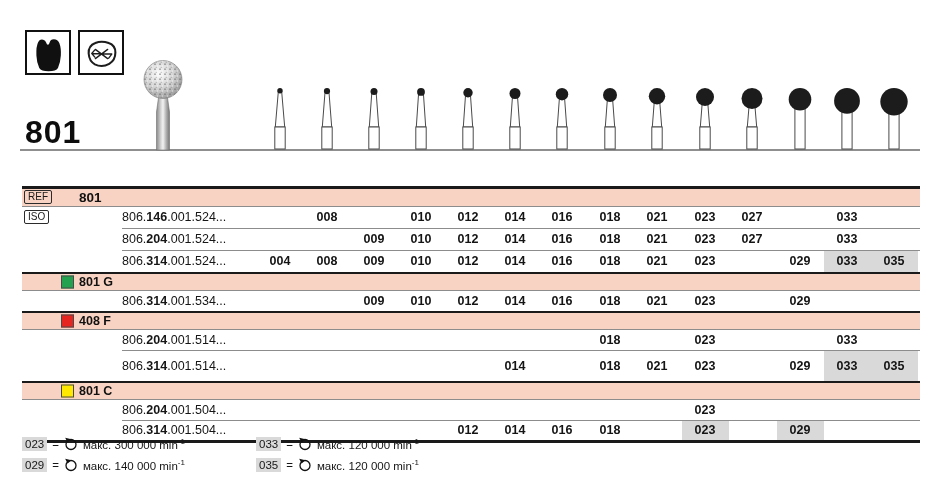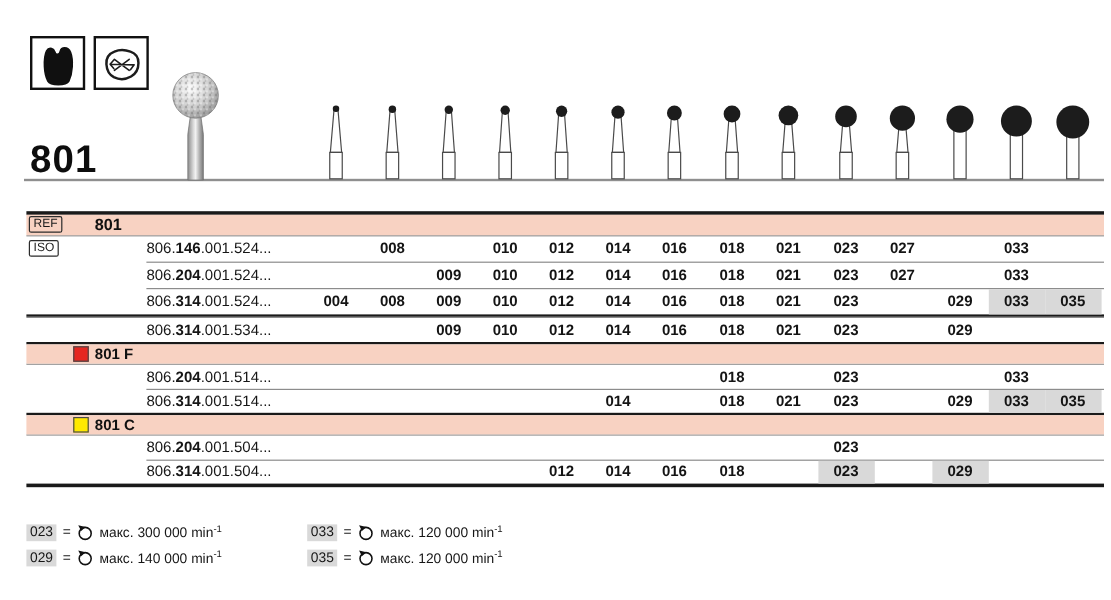--- a/index.html
+++ b/index.html
@@ -2,21 +2,21 @@
 <html><head>
 <meta charset="utf-8">
 <style>
   html,body{margin:0;padding:0;}
   body{width:926px;height:500px;background:#ffffff;font-family:"Liberation Sans",sans-serif;position:relative;overflow:hidden;color:#111;}
   .icon-box{position:absolute;top:30px;width:46px;height:45px;border:2px solid #111;box-sizing:border-box;background:#fff;display:flex;align-items:center;justify-content:center;}
   #product-number{position:absolute;left:25px;top:114px;font-size:32px;font-weight:bold;letter-spacing:1px;color:#0d0d0d;}
   #baseline{position:absolute;left:20px;top:149px;width:900px;height:2px;background:#8f8f8f;}
   #bur-photo{position:absolute;left:134px;top:58px;}
   #silhouettes{position:absolute;left:0;top:0;pointer-events:none;}
-  #table{position:absolute;left:22px;top:176px;width:898px;}
+  #table{position:absolute;left:22px;top:186px;width:898px;}
   .trow{position:relative;box-sizing:border-box;}
   .pink{background:#f8d2c2;}
   .sep-thick{height:2.5px;background:#1a1a1a;}
   .sep-thin{height:1px;background:#8c8c8c;}
   .sep-thin.indent{margin-left:100px;width:798px;}
   .chip{position:absolute;left:2px;top:50%;transform:translateY(-50%);border:1.3px solid #2b2b2b;border-radius:2px;font-size:10px;line-height:12px;padding:0 3px;color:#1a1a1a;background:transparent;}
   .ref-value{position:absolute;left:57px;top:50%;transform:translateY(-50%);font-size:13.5px;font-weight:bold;}
   .iso-num{position:absolute;left:100px;top:50%;transform:translateY(-50%);font-size:12.5px;white-space:nowrap;color:#161616;}
   .iso-num b{font-weight:bold;}
   .size-cell{position:absolute;top:0;bottom:0;width:47px;margin-left:-23.5px;display:flex;align-items:center;justify-content:center;font-size:12.5px;font-weight:bold;color:#141414;}
@@ -160,47 +160,51 @@
       <div class="size-cell" style="left: 493px;">014</div>
       <div class="size-cell" style="left: 540px;">016</div>
       <div class="size-cell" style="left: 588px;">018</div>
       <div class="size-cell" style="left: 635px;">021</div>
       <div class="size-cell" style="left: 683px;">023</div>
       <div class="size-cell" style="left: 778px;">029</div>
       <div class="size-cell gray" style="left: 825px;">033</div>
       <div class="size-cell gray" style="left: 872px;">035</div>
     </div>
     <div class="sep-thick"></div>
+    <div class="trow pink" style="height: 16px;">
+      <span class="gsquare" style="background: rgb(35, 161, 78);"></span>
+      <span class="glabel">801 G</span>
+    </div>
     <div class="sep-thin"></div>
     <div class="trow" style="height: 19.5px;">
       <span class="iso-num"><span>806.</span><b>314</b><span>.001.534...</span></span>
       <div class="size-cell" style="left: 352px;">009</div>
       <div class="size-cell" style="left: 399px;">010</div>
       <div class="size-cell" style="left: 446px;">012</div>
       <div class="size-cell" style="left: 493px;">014</div>
       <div class="size-cell" style="left: 540px;">016</div>
       <div class="size-cell" style="left: 588px;">018</div>
       <div class="size-cell" style="left: 635px;">021</div>
       <div class="size-cell" style="left: 683px;">023</div>
       <div class="size-cell" style="left: 778px;">029</div>
     </div>
     <div class="sep-thick"></div>
     <div class="trow pink" style="height: 16px;">
       <span class="gsquare" style="background: rgb(229, 38, 32);"></span>
-      <span class="glabel">801 F</span>
+      <span class="glabel">408 F</span>
     </div>
     <div class="sep-thin"></div>
     <div class="trow" style="height: 19.5px;">
       <span class="iso-num"><span>806.</span><b>204</b><span>.001.514...</span></span>
       <div class="size-cell" style="left: 588px;">018</div>
       <div class="size-cell" style="left: 683px;">023</div>
       <div class="size-cell" style="left: 825px;">033</div>
     </div>
     <div class="sep-thin indent"></div>
-    <div class="trow" style="height: 19px;">
+    <div class="trow" style="height: 30px;">
       <span class="iso-num"><span>806.</span><b>314</b><span>.001.514...</span></span>
       <div class="size-cell" style="left: 493px;">014</div>
       <div class="size-cell" style="left: 588px;">018</div>
       <div class="size-cell" style="left: 635px;">021</div>
       <div class="size-cell" style="left: 683px;">023</div>
       <div class="size-cell" style="left: 778px;">029</div>
       <div class="size-cell gray" style="left: 825px;">033</div>
       <div class="size-cell gray" style="left: 872px;">035</div>
     </div>
     <div class="sep-thick"></div>

